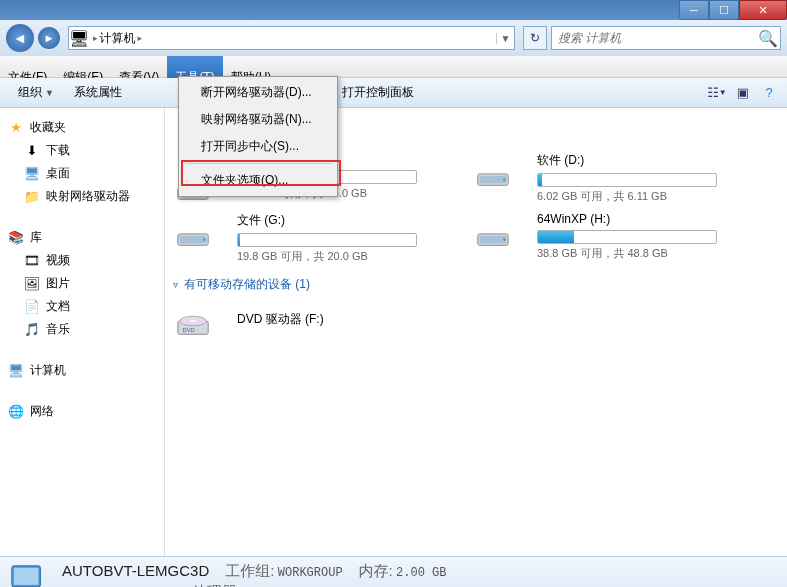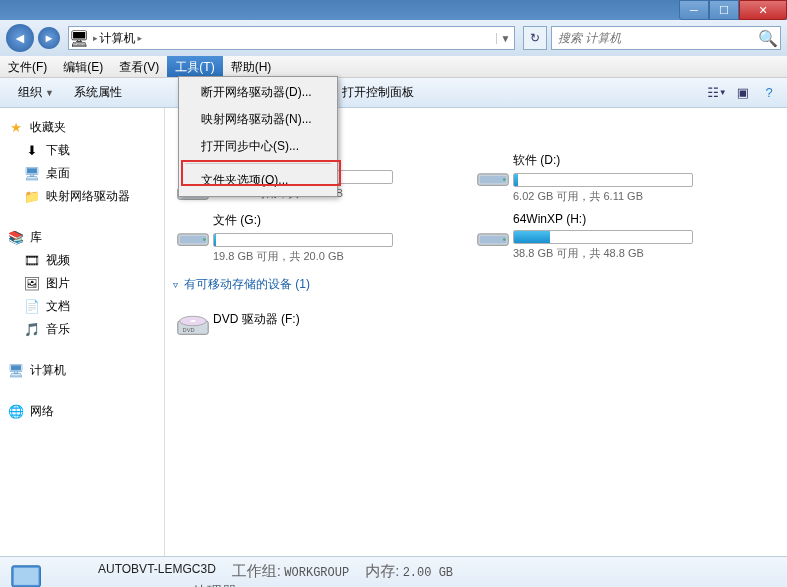--- a/index.html
+++ b/index.html
@@ -22,21 +22,21 @@
 .addr-crumb { padding: 0 4px; font-size: 12px; display: flex; align-items: center; gap: 2px; }
 .addr-crumb .arr { color: #666; font-size: 9px; }
 .addr-drop { width: 18px; text-align: center; color: #666; font-size: 10px; border-left: 1px solid #ccc; }
 .addr-refresh { width: 24px; height: 24px; border: 1px solid #8aa8c8; background: #eaf2fa; display: flex; align-items: center; justify-content: center; color: #336; font-size: 12px; }
 .search-wrap { width: 230px; height: 24px; background: #fff; border: 1px solid #8aa8c8; display: flex; align-items: center; }
 .search-input { flex: 1; border: none; outline: none; font-size: 12px; padding: 0 6px; color: #888; font-style: italic; }
 .search-icon { width: 24px; text-align: center; color: #336; }
 
 
 .menubar { height: 22px; background: linear-gradient(#f8f8f8, #e8e8e8); display: flex; font-size: 12px; border-bottom: 1px solid #ccc; }
-.menu-item { padding: 3px 8px; }
+.menu-item { padding: 13px 8px; }
 .menu-item.active { background: linear-gradient(#4a8fd8, #2a6fb8); color: #fff; }
 
 
 .toolbar { height: 30px; background: linear-gradient(#f0f6fc, #dae8f6); display: flex; align-items: center; font-size: 12px; padding: 0 8px; border-bottom: 1px solid #bcd; position: relative; }
 .tool-item { padding: 0 10px; display: flex; align-items: center; gap: 3px; }
 .tool-item .drop { font-size: 9px; color: #555; }
 .tool-right { margin-left: auto; display: flex; align-items: center; gap: 6px; }
 .tool-icon { width: 20px; height: 20px; display: flex; align-items: center; justify-content: center; color: #336; font-size: 13px; }
 
 
@@ -52,39 +52,39 @@
 .tree-header { display: flex; align-items: center; gap: 6px; padding: 3px 8px; font-size: 12px; }
 .tree-node { display: flex; align-items: center; gap: 6px; padding: 3px 8px 3px 24px; font-size: 12px; }
 .tree-icon { width: 16px; height: 16px; display: flex; align-items: center; justify-content: center; font-size: 13px; }
 .star { color: #f5b020; }
 .folder-blue { color: #5a9fd8; }
 .monitor { color: #4a8fc8; }
 .globe { color: #2a80c8; }
 
 .content { flex: 1; padding: 4px 8px; overflow: hidden; }
 .drive-row { display: flex; gap: 20px; margin-bottom: 6px; }
-.drive { display: flex; gap: 0; width: 280px; }
+.drive { display: flex; gap: 24px; width: 280px; }
 .drive-icon { width: 40px; height: 40px; display: flex; align-items: center; justify-content: center; }
 .drive-icon svg { width: 38px; height: 38px; }
 .drive-info { flex: 1; }
 .drive-name { font-size: 12px; margin-bottom: 4px; }
 .drive-bar { width: 180px; height: 14px; border: 1px solid #b0b0b0; background: #fff; border-radius: 2px; overflow: hidden; margin-bottom: 2px; }
 .drive-bar-fill { height: 100%; background: linear-gradient(#4ac0f0, #1a90d0); }
 .drive-stats { font-size: 11px; color: #666; }
 .section-header { display: flex; align-items: center; gap: 6px; font-size: 12px; color: #1a5fa8; padding: 6px 0 8px; }
 .section-header .tri { font-size: 10px; }
 
 
 .statusbar { height: 50px; background: linear-gradient(#f0f6fc, #dae8f6); border-top: 1px solid #bcd; display: flex; align-items: center; padding: 4px 8px; gap: 12px; font-size: 12px; }
 .status-icon { width: 42px; height: 40px; display: flex; align-items: center; justify-content: center; }
 .status-text { display: flex; flex-direction: column; gap: 2px; }
 .status-line { display: flex; gap: 16px; }
 .status-label { color: #666; font-size: 15px; }
 .status-val { font-size: 12px; color: #555; font-family: Liberation Mono, monospace; }
-.status-name { font-size: 12px; color: #222; margin-left: 36px; }
+.status-name { font-size: 15px; color: #222; }
 
 .hard-space { margin-left: auto; }
 </style>
 </head>
 <body>
 
 <div class="titlebar">
   <div class="win-controls">
     <div class="win-btn min">─</div>
     <div class="win-btn max">☐</div>

